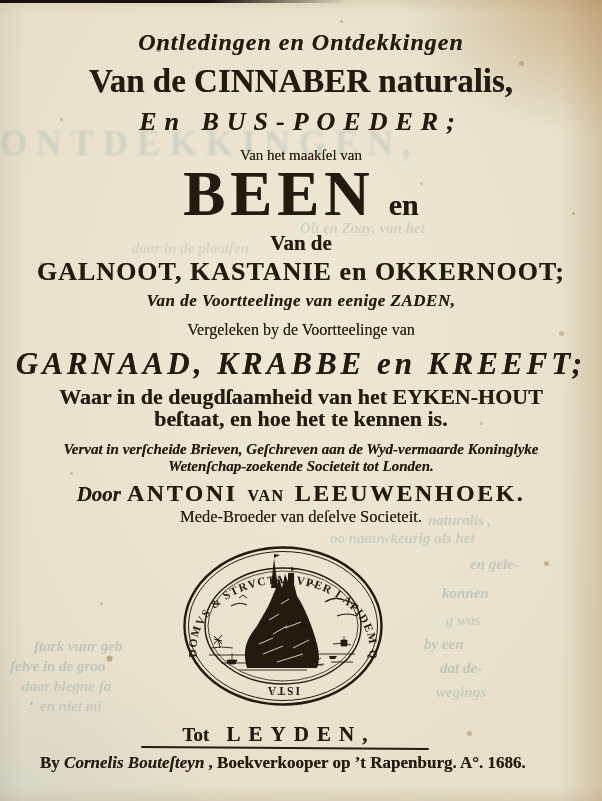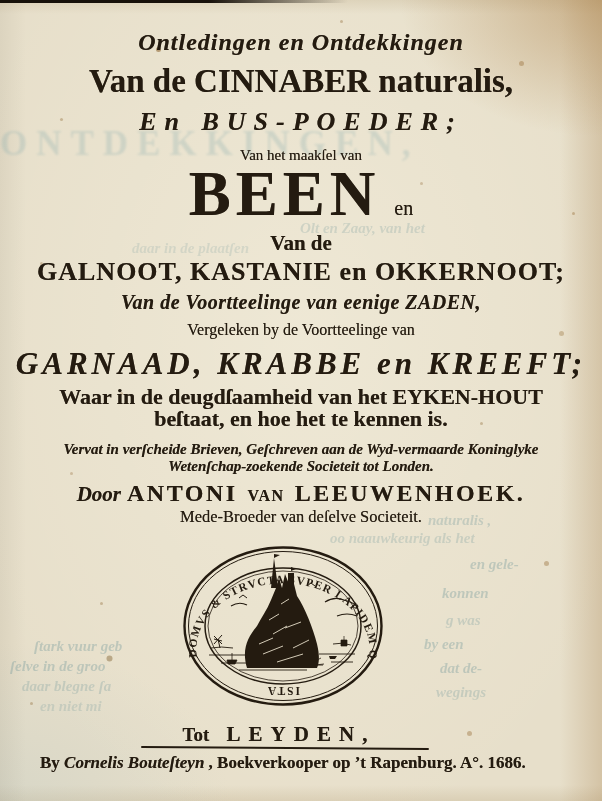--- a/index.html
+++ b/index.html
@@ -41,24 +41,24 @@
   .line{position:absolute;left:0;right:0;text-align:center;white-space:nowrap;
     text-shadow:0 0 .4px rgba(36,27,16,.65);}
   .it{font-style:italic;}
   .b{font-weight:700;}
   .l1{top:29px;font-size:24px;letter-spacing:1px;}
   .l2{top:63px;font-size:33px;}
   .l3{top:107px;font-size:26px;letter-spacing:8px;}
   .l4{top:147px;font-size:15px;}
   .l5{top:163px;display:flex;justify-content:center;align-items:baseline;gap:14px;}
   .l5 .big{font-size:63px;font-weight:700;letter-spacing:5px;line-height:1;}
-  .l5 .small-en{font-size:20px;font-weight:400;}
+  .l5 .small-en{font-size:30px;font-weight:700;}
   .l6{top:231px;font-size:21px;}
   .l7{top:257px;font-size:26px;letter-spacing:1px;}
-  .l8{top:291px;font-size:20px;letter-spacing:.5px;}
+  .l8{top:291px;font-size:17px;letter-spacing:.5px;}
   .l9{top:321px;font-size:16px;}
   .l10{top:346px;font-size:31px;letter-spacing:4px;}
   .l11{top:384px;font-size:22px;}
   .l12{top:406px;font-size:22px;}
   .l13{top:441px;font-size:15px;}
   .l14{top:458px;font-size:15px;}
   .l15{top:480px;font-size:24px;}
   .l15 .door{font-style:italic;font-size:21px;margin-right:0;}
   .l15 .caps{letter-spacing:2.5px;}
   .l15 .van{font-size:16px;text-transform:uppercase;letter-spacing:1.5px;margin:0 4px;}

